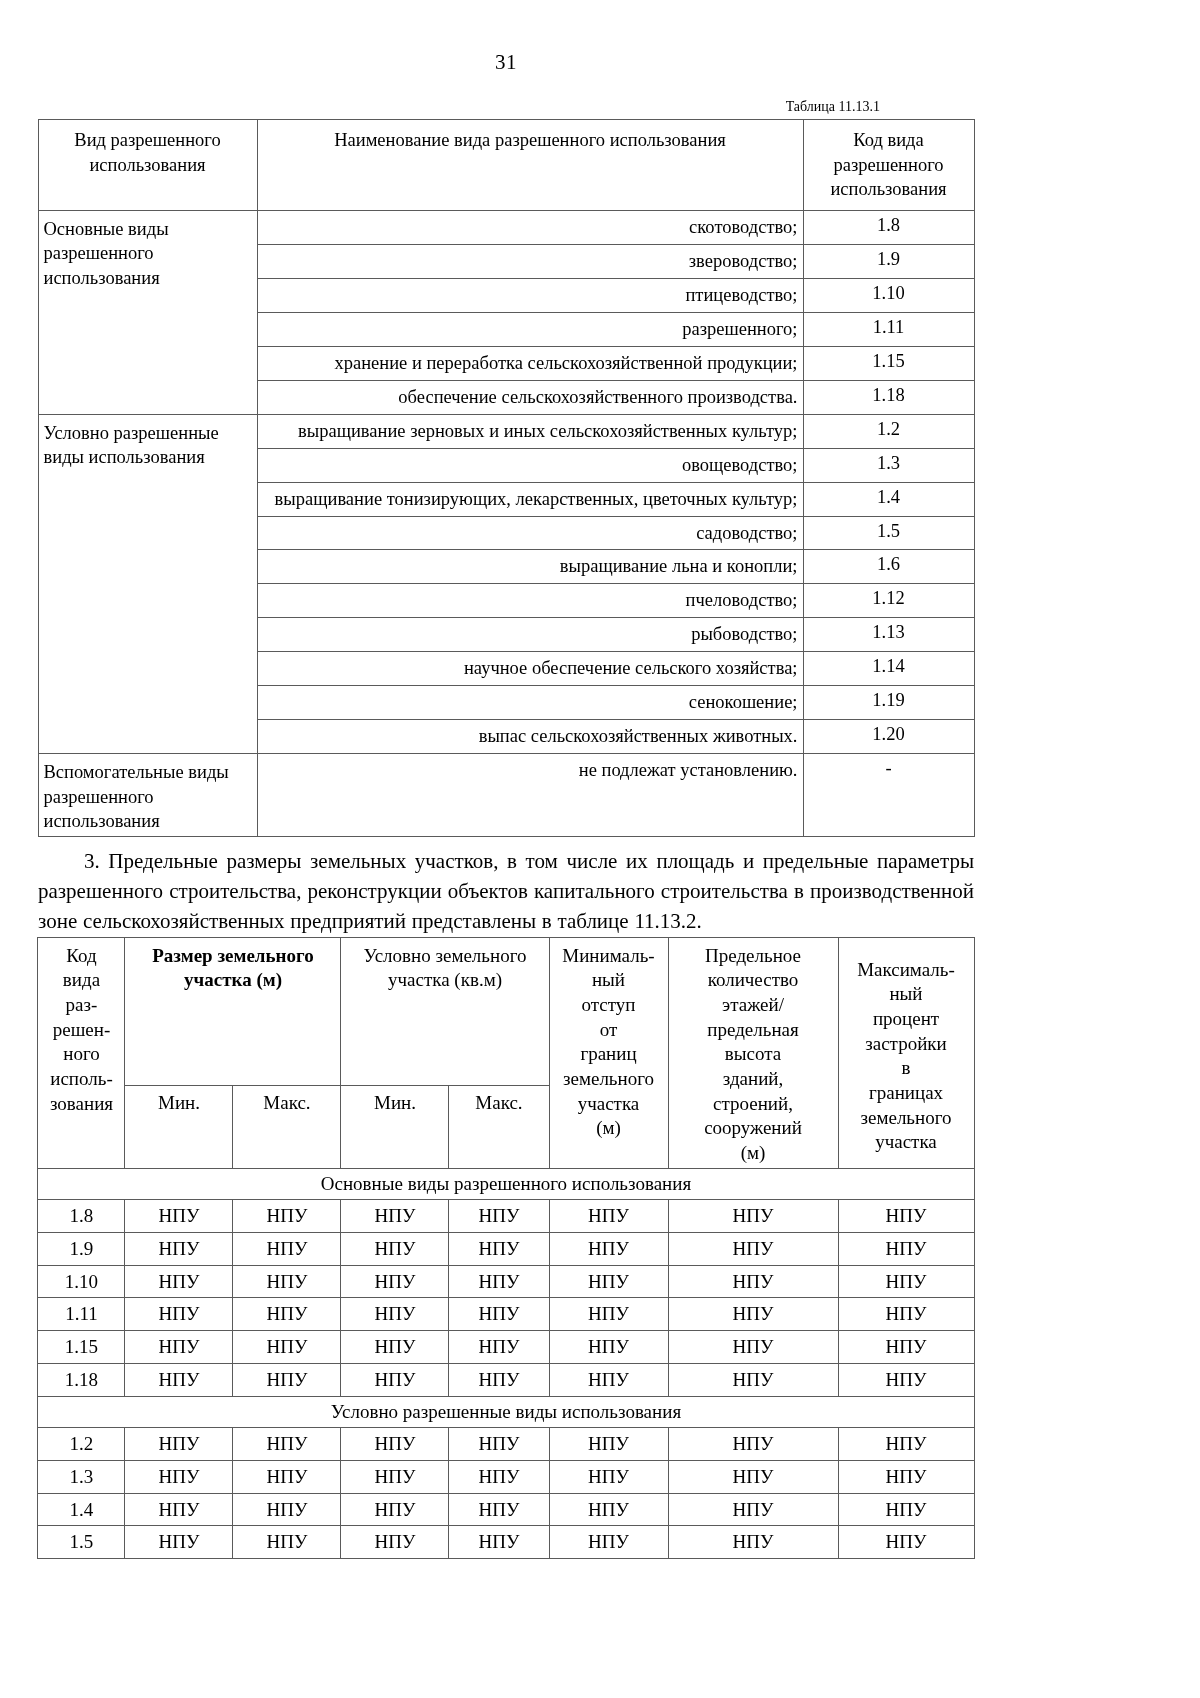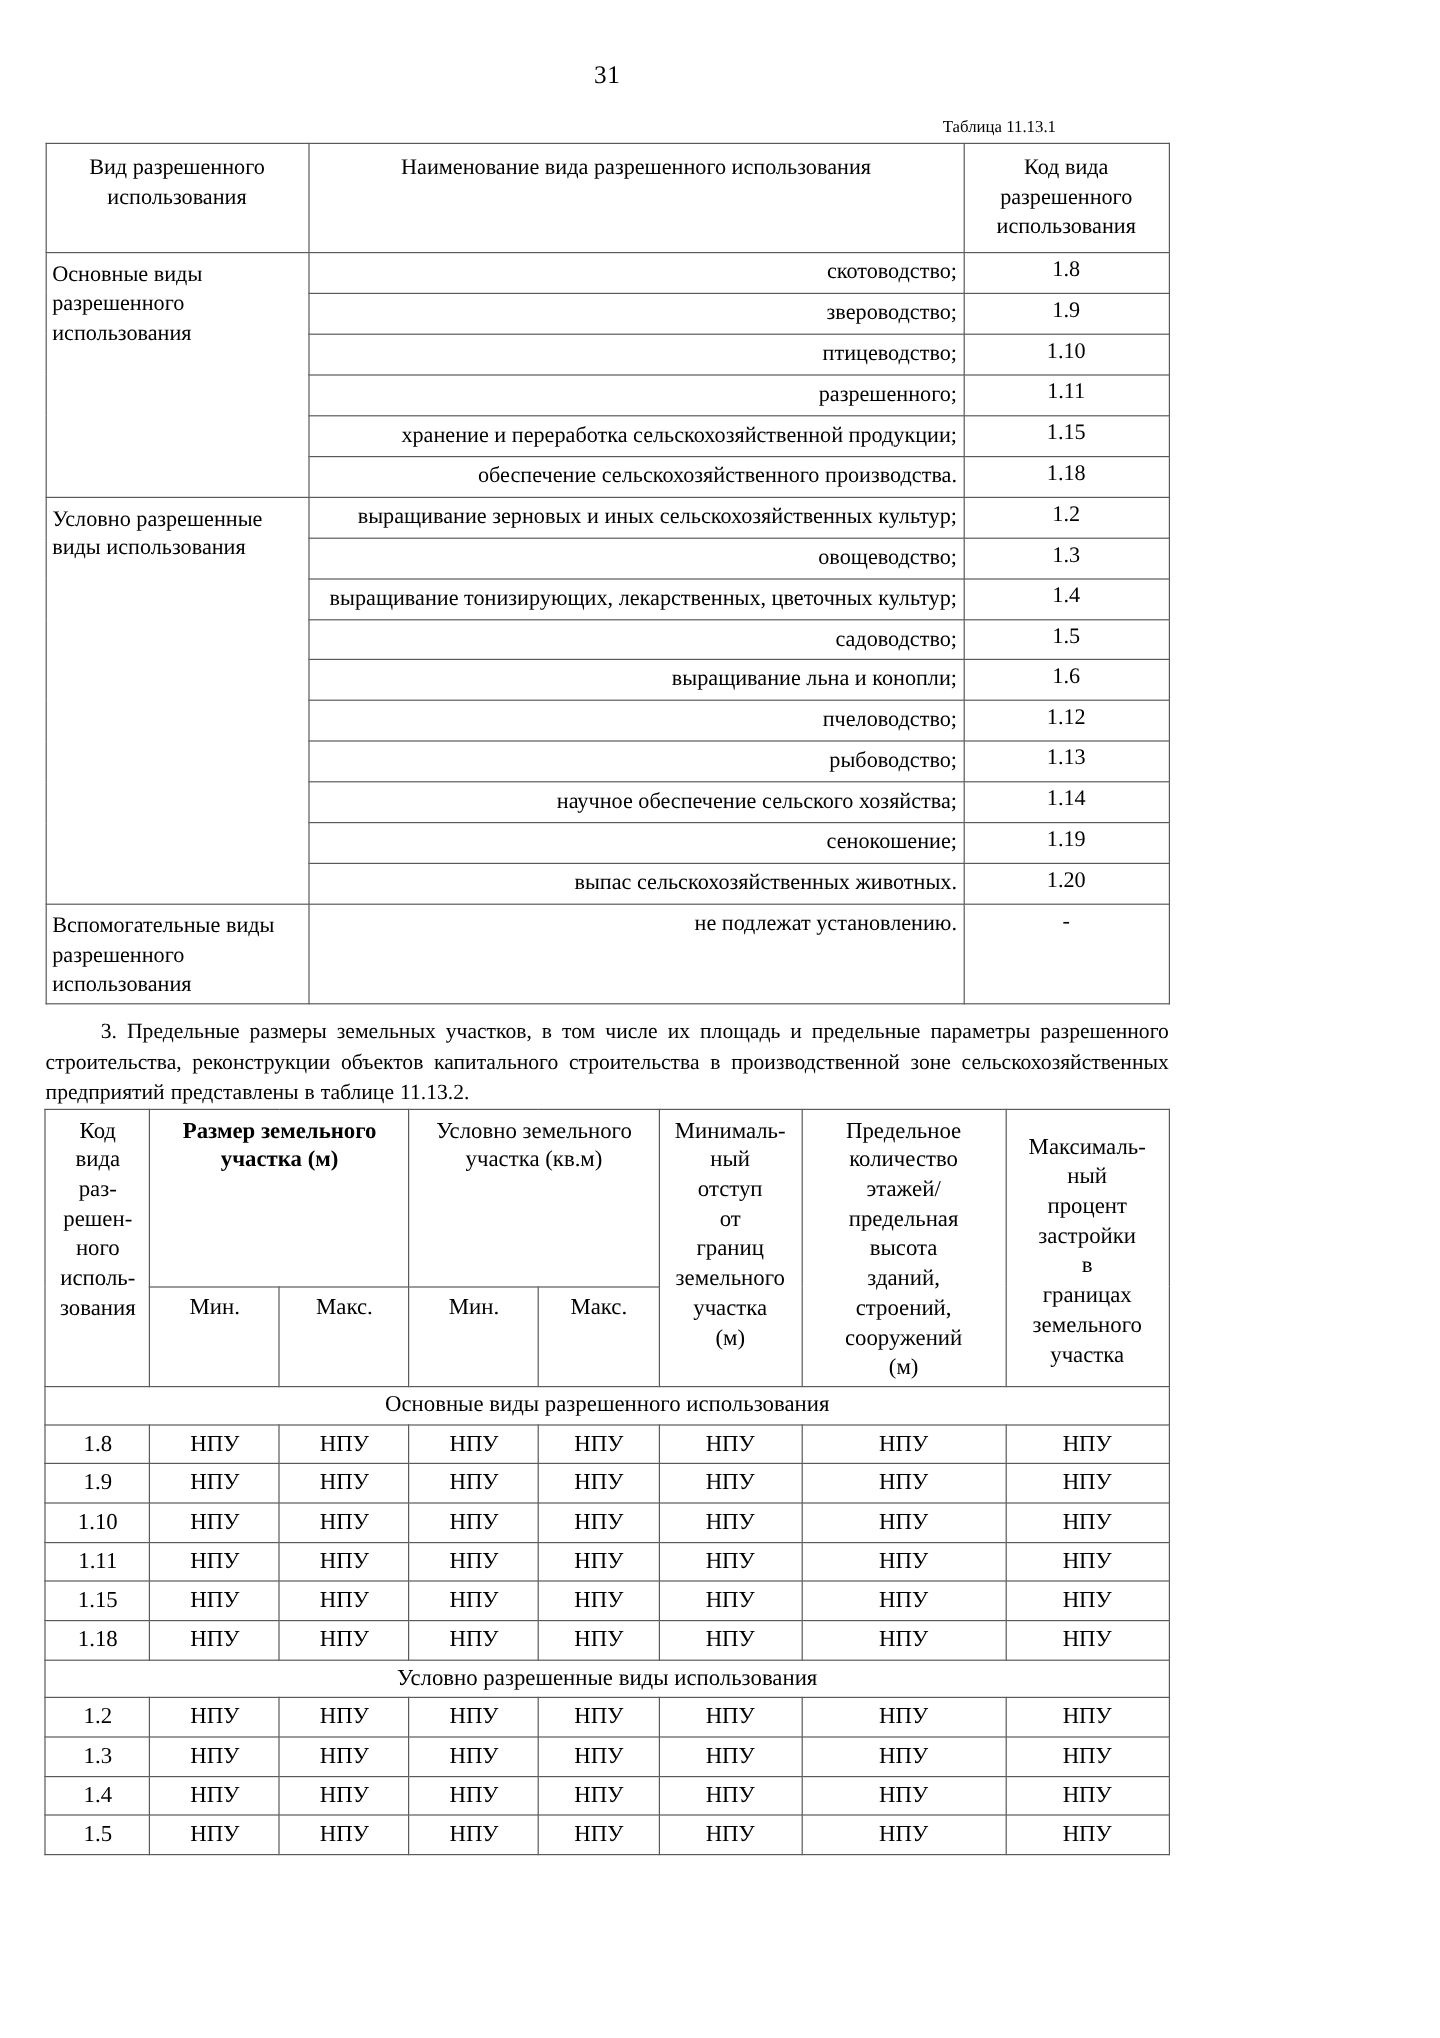--- a/index.html
+++ b/index.html
@@ -72,21 +72,21 @@
     padding-bottom: 4px;
   }
   #table-1 td.code {
     text-align: center;
     padding-top: 4px;
   }
   
   .para {
     width: 936px;
     margin: 10px auto 0 auto;
-    font-size: 18px;
+    font-size: 21px;
     line-height: 1.42;
     text-align: justify;
     text-indent: 46px;
     word-spacing: 0.5px;
   }
   
   #table-2 col.d1 { width: 87px; }
   #table-2 col.d2 { width: 108px; }
   #table-2 col.d3 { width: 108px; }
   #table-2 col.d4 { width: 108px; }

